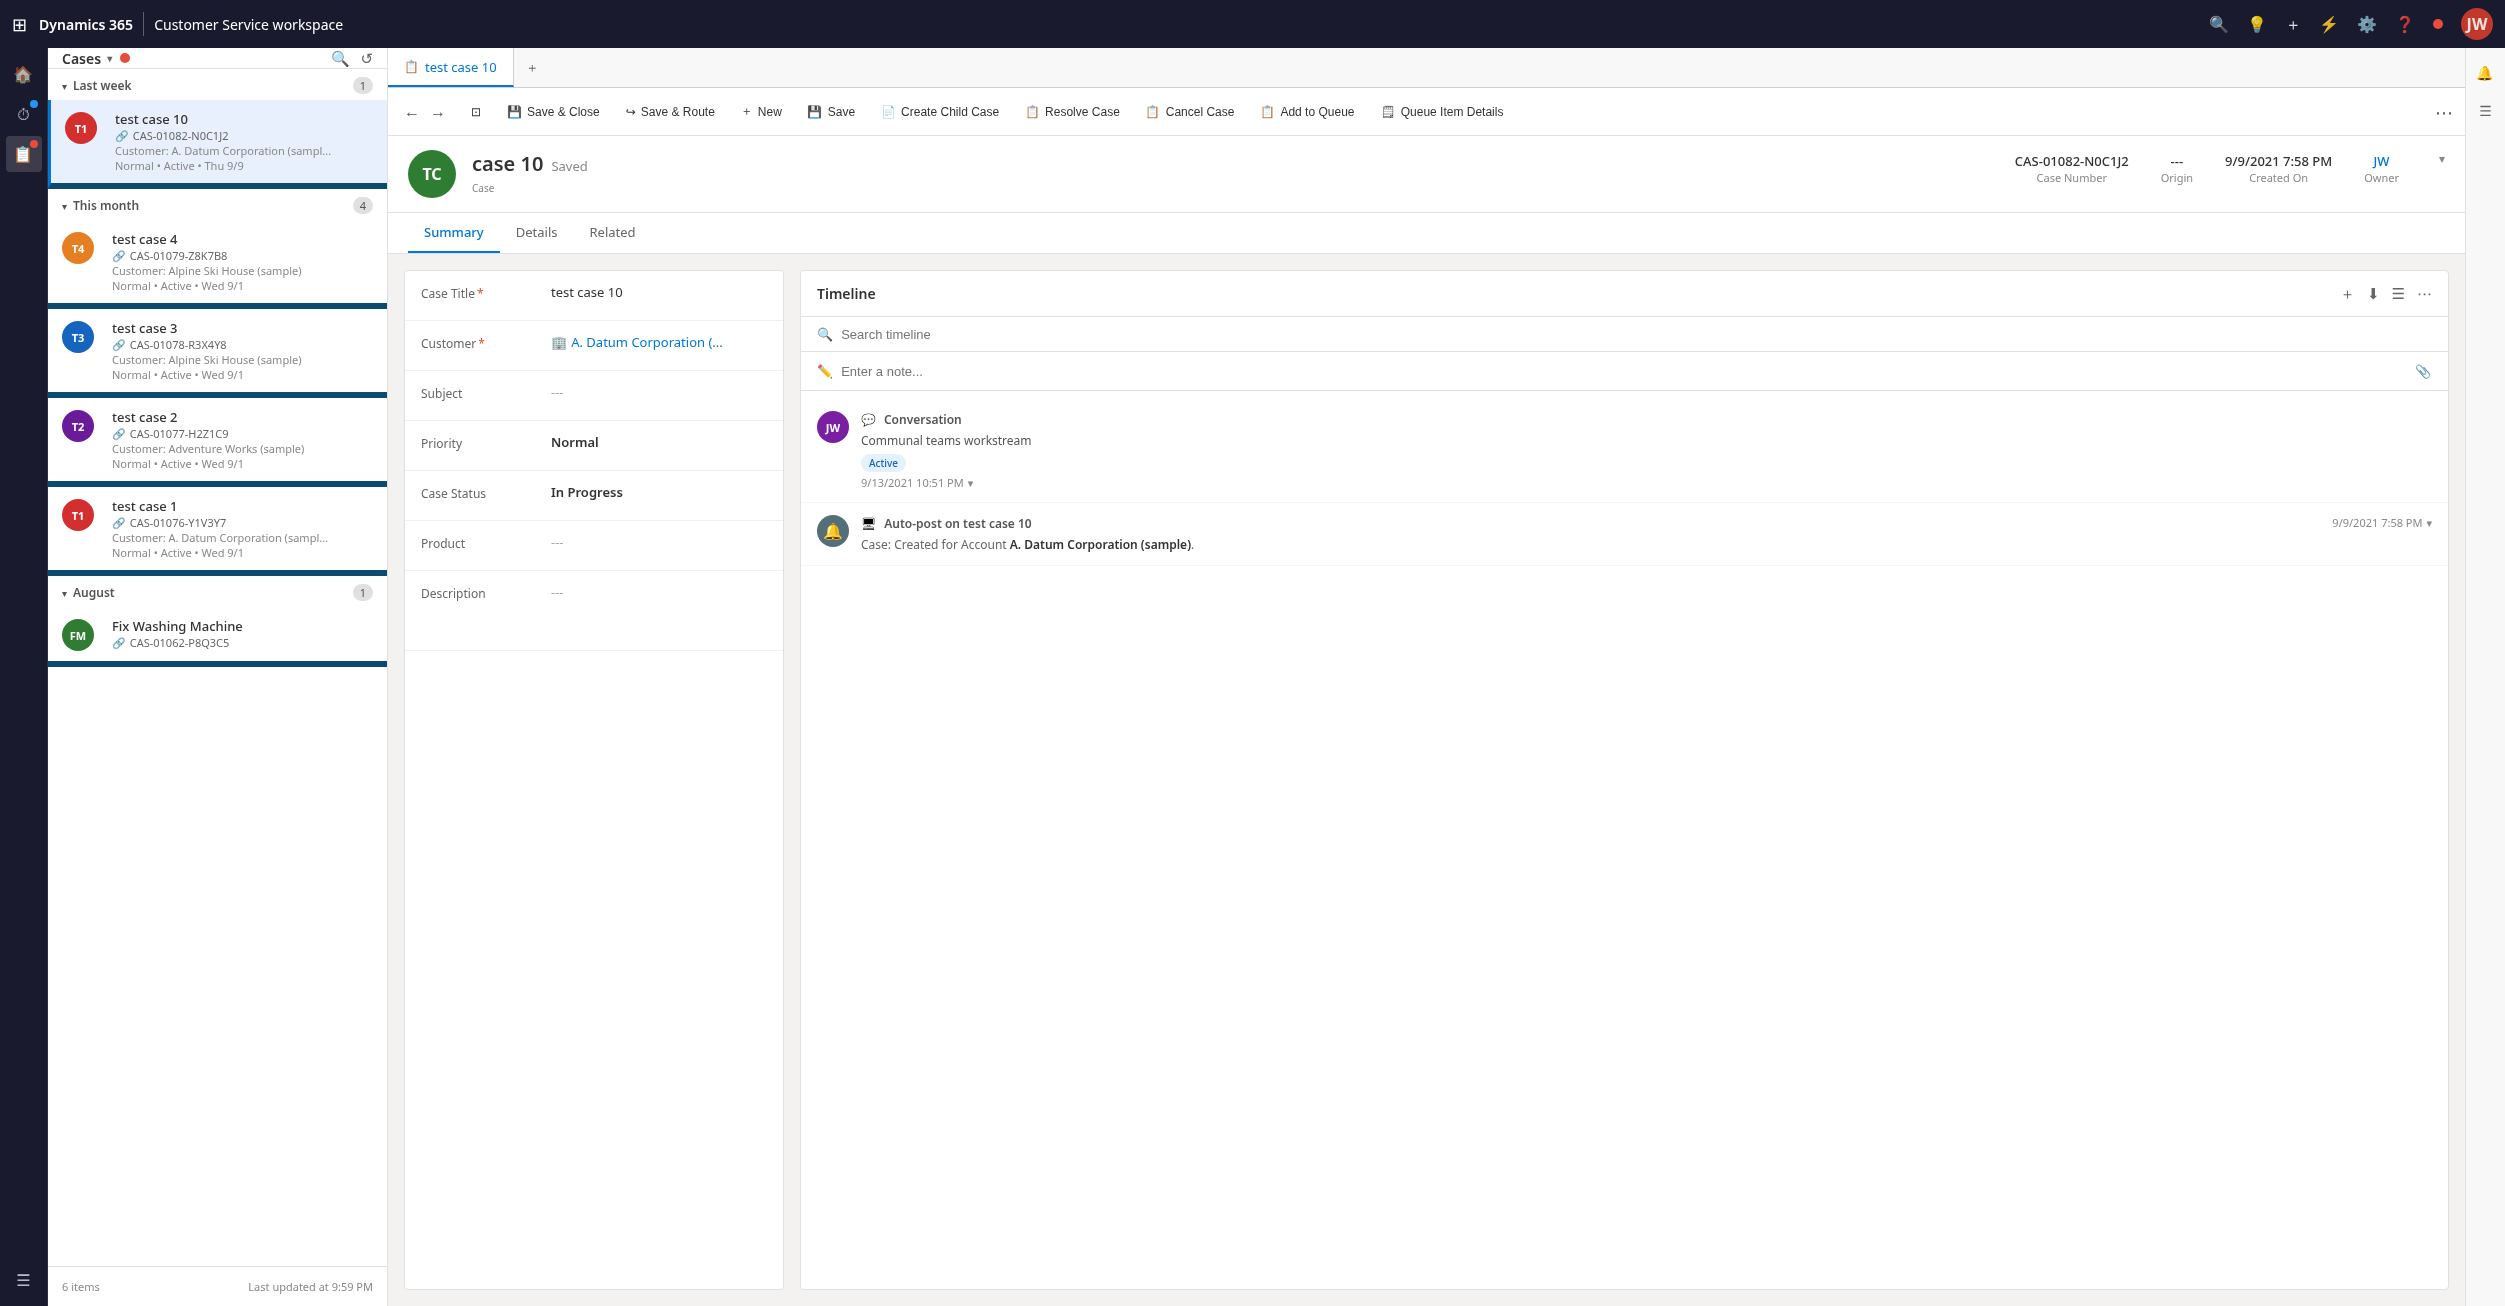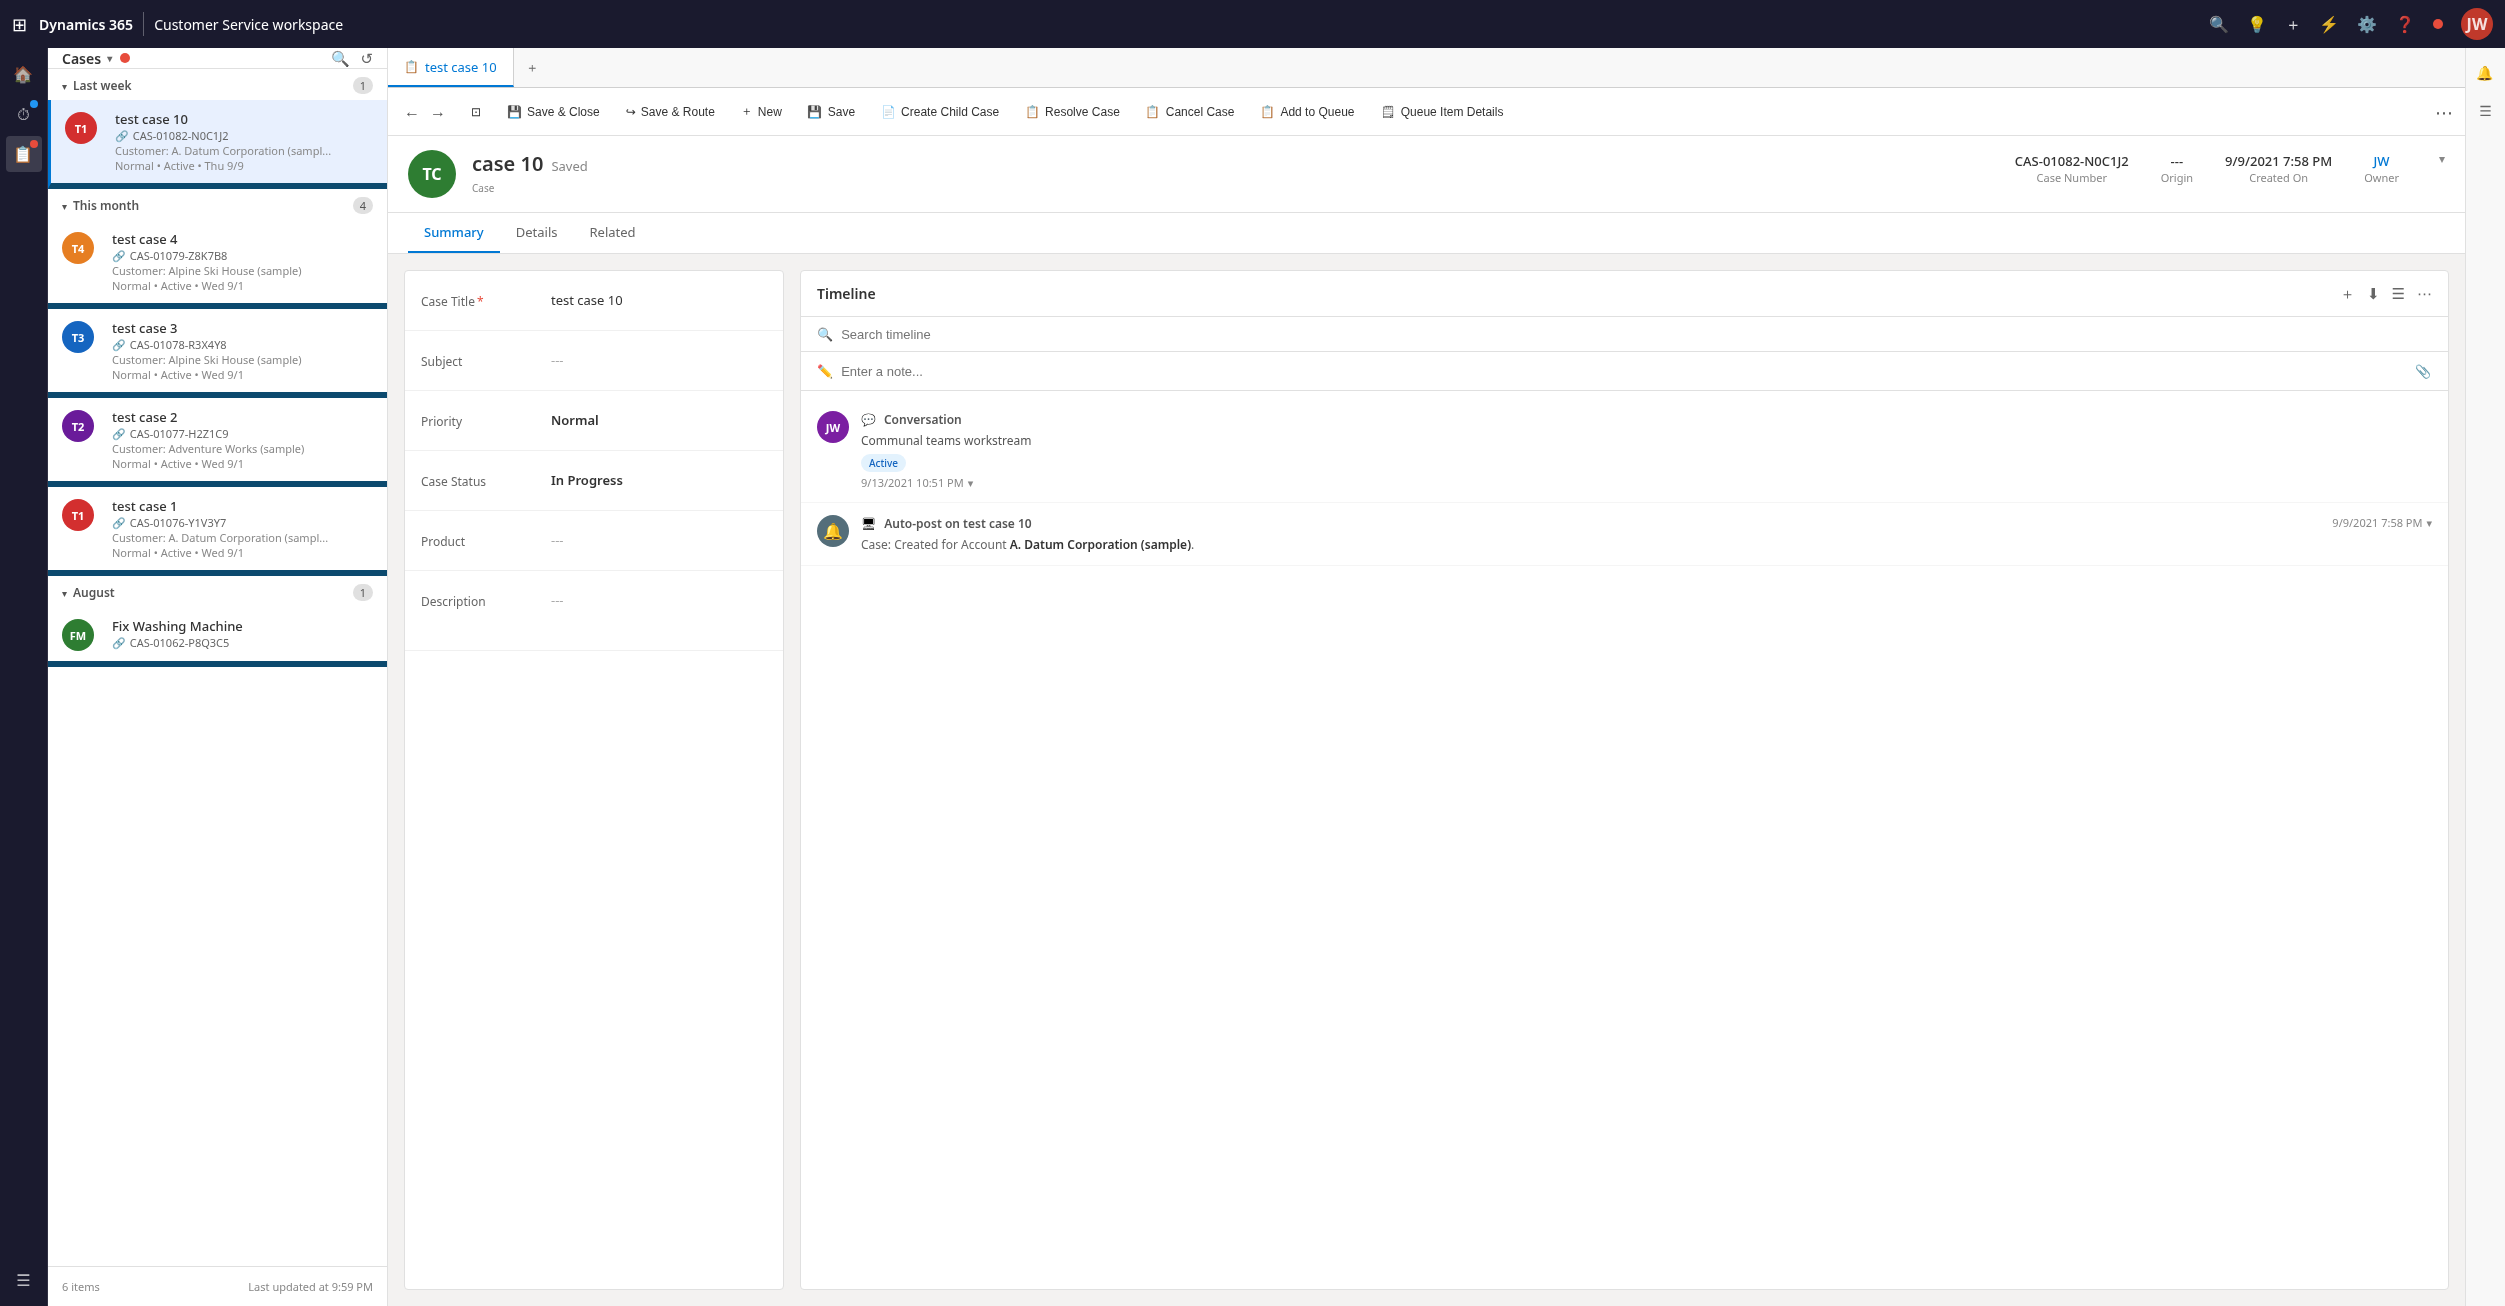--- a/index.html
+++ b/index.html
@@ -288,21 +288,21 @@
       border: 1px solid #e0e0e0;
       border-radius: 4px;
       width: 380px;
       flex-shrink: 0;
       overflow-y: auto;
       margin-right: 16px;
     }
     .form-field {
       display: flex;
       align-items: flex-start;
-      padding: 20px 16px;
+      padding: 12px 16px;
       border-bottom: 1px solid #f0f0f0;
       min-height: 50px;
     }
     .field-label {
       width: 130px;
       font-size: 12px;
       color: #666;
       flex-shrink: 0;
       padding-top: 2px;
     }
@@ -685,20 +685,29 @@
 
       <div class="form-panel">
 
         <div class="form-field">
           <div class="field-label">
             Case Title<span class="required">*</span>
           </div>
           <div class="field-value">test case 10</div>
         </div>
 
+        <div class="form-field">
+          <div class="field-label">
+            Customer<span class="required">*</span>
+          </div>
+          <div class="field-value blue">
+            <span>🏢</span>
+            <span>A. Datum Corporation (...</span>
+          </div>
+        </div>
 
         <div class="form-field">
           <div class="field-label">Subject</div>
           <div class="field-value muted">---</div>
         </div>
 
         <div class="form-field">
           <div class="field-label">Priority</div>
           <div class="field-value bold">Normal</div>
         </div>

